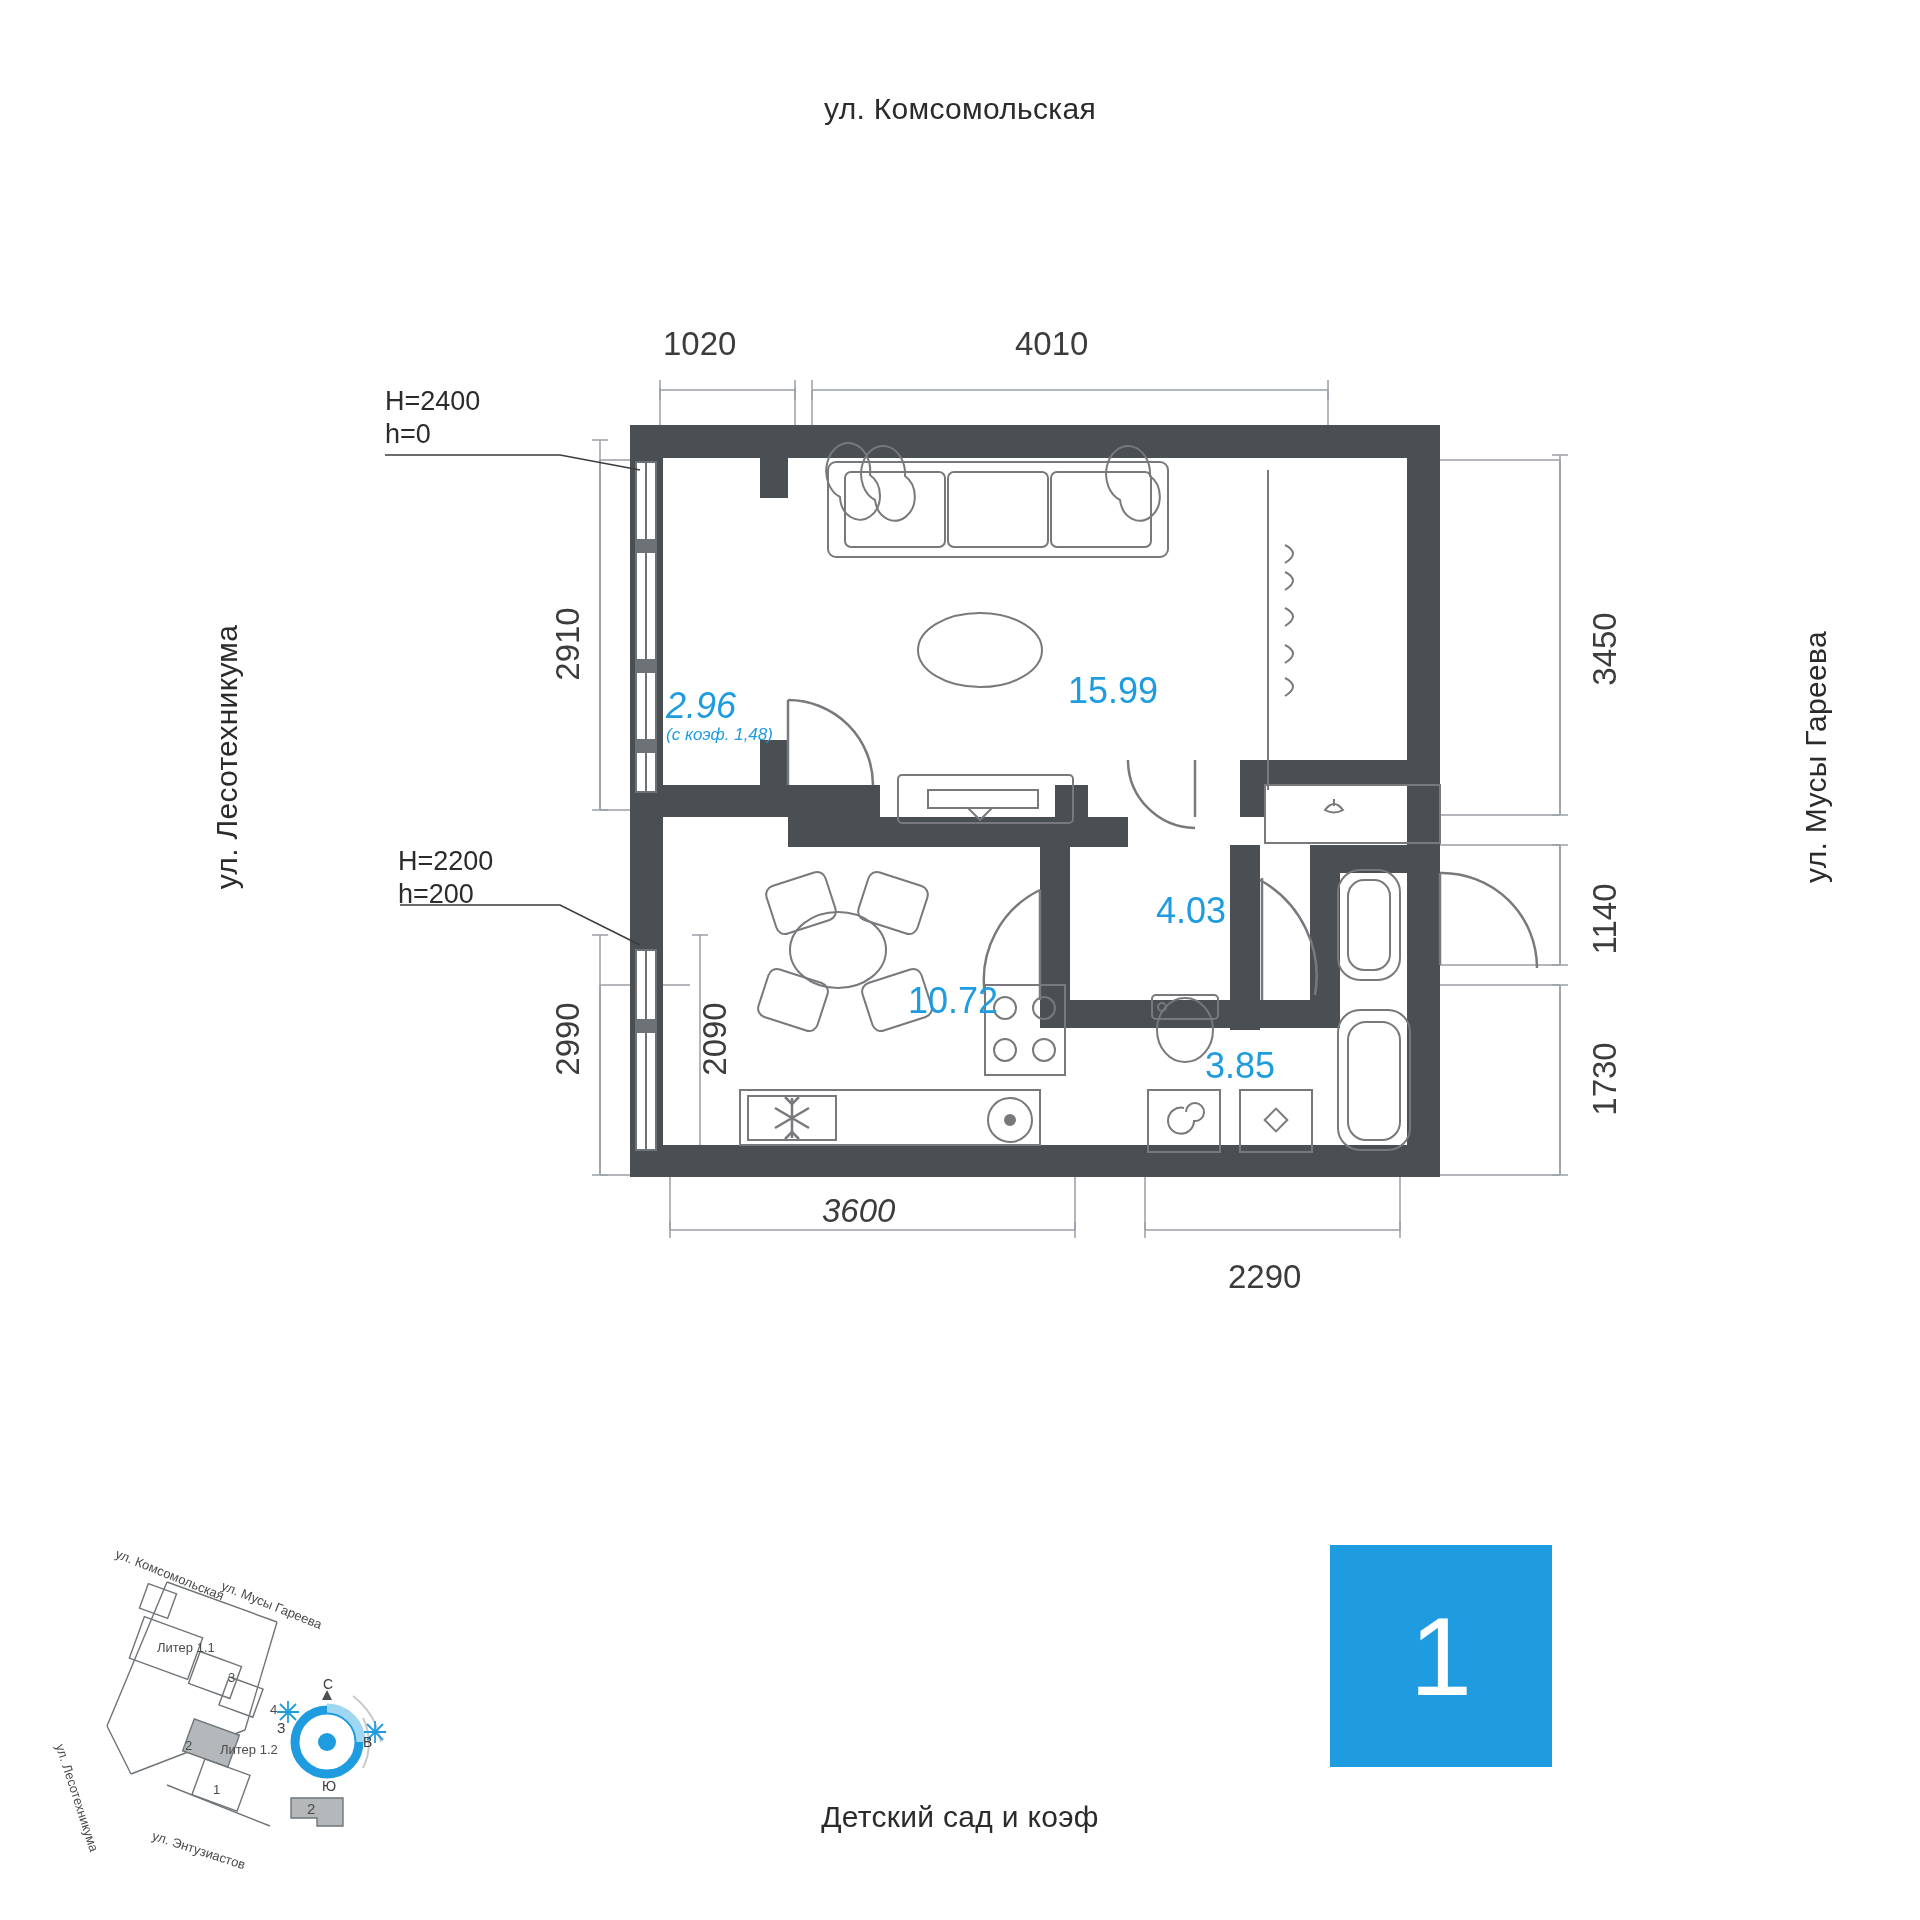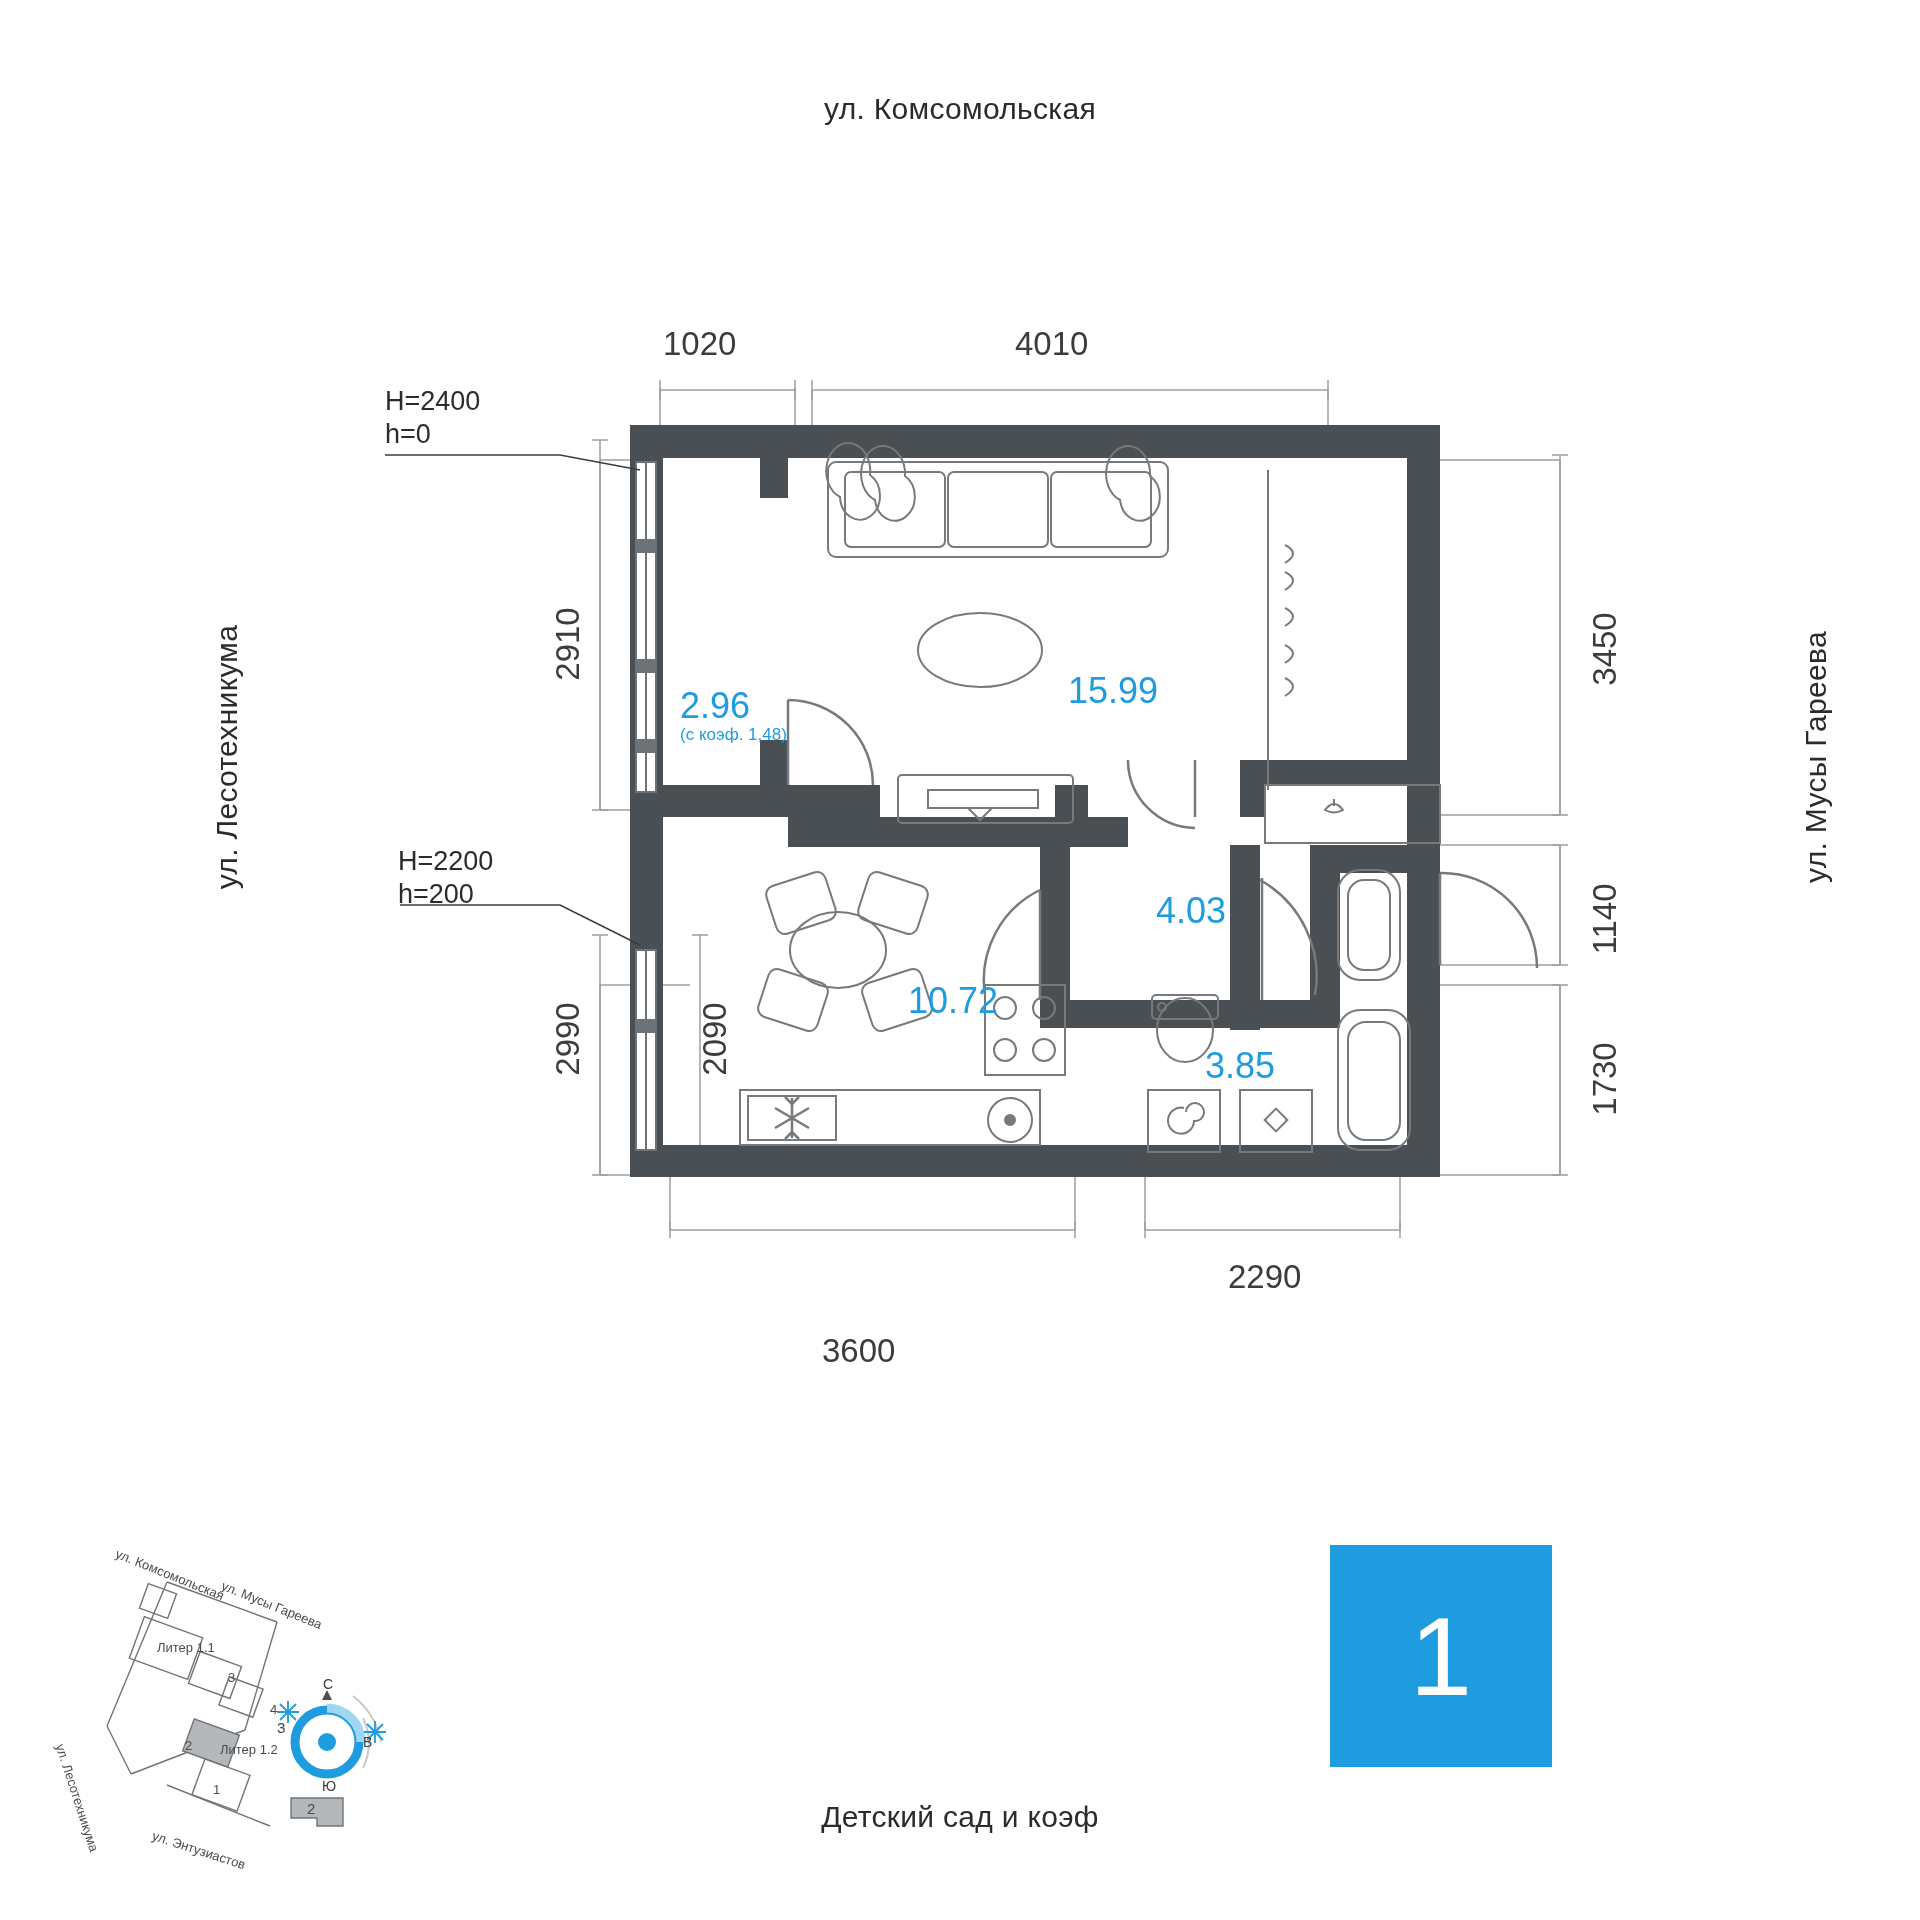--- a/index.html
+++ b/index.html
@@ -274,33 +274,33 @@
   <div class="dim" style="left:1015px; top:325px;">4010</div>
 
   <div class="dim vert" style="left:508px; top:625px; width:120px; text-align:center;">2910</div>
   <div class="dim vert" style="left:508px; top:1020px; width:120px; text-align:center;">2990</div>
   <div class="dim vert" style="left:655px; top:1020px; width:120px; text-align:center;">2090</div>
 
   <div class="dim vert" style="left:1545px; top:630px; width:120px; text-align:center;">3450</div>
   <div class="dim vert" style="left:1545px; top:900px; width:120px; text-align:center;">1140</div>
   <div class="dim vert" style="left:1545px; top:1060px; width:120px; text-align:center;">1730</div>
 
-  <div class="dim" style="left:822px; top:1332px;">3600</div>
+  <div class="dim" style="left:822px; top:1192px;font-style:italic;">3600</div>
   <div class="dim" style="left:1228px; top:1258px;">2290</div>
 
   <div class="hnote" style="left:385px; top:385px;">
     <div>H=2400</div>
     <div>h=0</div>
   </div>
   <div class="hnote" style="left:398px; top:845px;">
     <div>H=2200</div>
     <div>h=200</div>
   </div>
 
-  <div class="area" style="left:680px; top:685px;">
+  <div class="area" style="left:666px; top:685px;font-style:italic;">
     <span>2.96</span>
     <span class="coef">(с коэф. 1,48)</span>
   </div>
   <div class="area" style="left:1068px; top:670px;">15.99</div>
   <div class="area" style="left:908px; top:932px;margin-top:48px;">10.72</div>
   <div class="area" style="left:1156px; top:890px;">4.03</div>
   <div class="area" style="left:1205px; top:1045px;">3.85</div>
 </div>
 
 <div id="summary">

